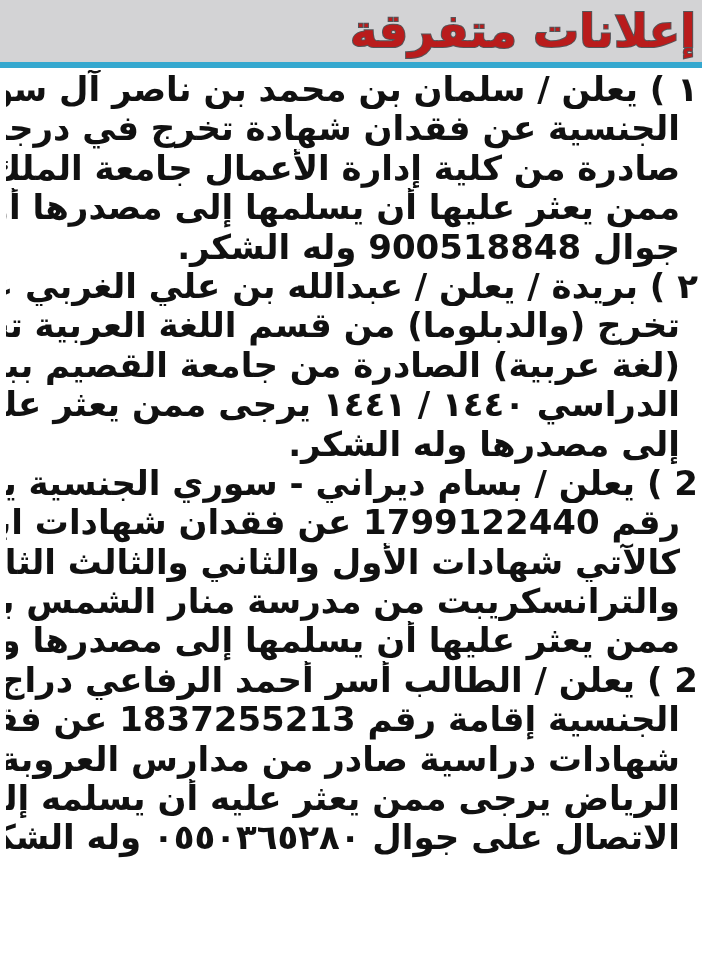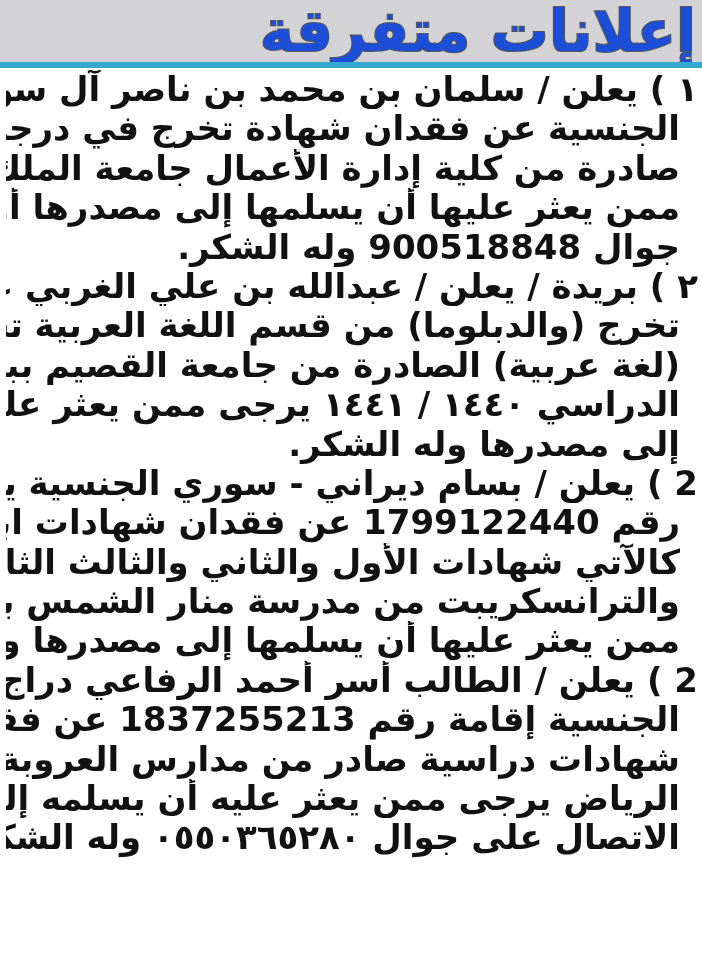--- a/index.html
+++ b/index.html
@@ -4,22 +4,22 @@
 <style>
   html, body { margin: 0; padding: 0; background: #ffffff; }
   body { width: 702px; height: 975px; overflow: hidden; position: relative; }
   .header {
     position: absolute; left: 0; top: 0; width: 702px; height: 62px;
     background: #d3d3d5;
   }
   .header-title {
     position: absolute; right: 6px; top: 2px;
     font-family: "DejaVu Sans", sans-serif;
-    font-weight: bold; font-size: 58px; line-height: 58px;
-    color: #1d4ed8;
+    font-weight: bold; font-size: 46px; line-height: 58px;
+    color: #b91c1c;
     -webkit-text-stroke: 2px #555559;
     paint-order: stroke fill;
     direction: rtl;
     letter-spacing: 1px;
   }
   .rule {
     position: absolute; left: 0; top: 62px; width: 702px; height: 6px;
     background: #35a8cf;
   }
   .content {

